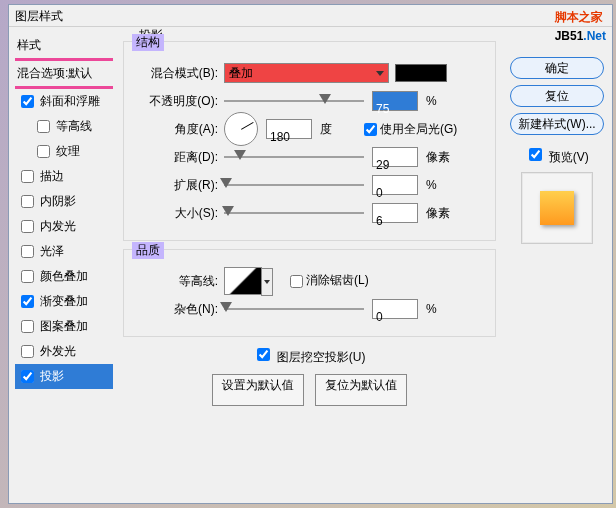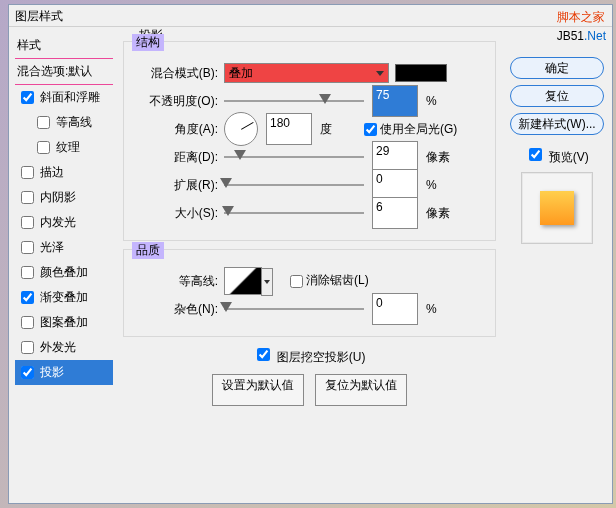--- a/index.html
+++ b/index.html
@@ -1,40 +1,40 @@
 <!DOCTYPE html>
 <html><head>
 <meta charset="utf-8">
 <style>
 *{box-sizing:border-box;font-family:"Microsoft YaHei",Tahoma,sans-serif;font-size:12px}
 body{margin:0;background:linear-gradient(135deg,#b5a8c8 0%,#d4c8a8 100%);width:616px;height:508px;overflow:hidden}
 .dialog{position:absolute;left:8px;top:4px;width:605px;height:500px;background:#f0f0f0;border:1px solid #8a9bb5}
 .titlebar{height:22px;line-height:22px;padding:0 6px;background:#f0f0f0;border-bottom:1px solid #d0d0d0;display:flex;align-items:center}
 .titlebar span{flex:1}
-.watermark{position:absolute;right:6px;top:2px;font-weight:normal;font-size:16px;color:#0066cc}
+.watermark{position:absolute;right:6px;top:2px;font-weight:bold;font-size:16px;color:#0066cc}
 .body{position:absolute;left:0;top:22px;right:0;bottom:0;display:flex}
 .leftpanel{width:108px;padding:6px 4px 4px 6px}
-.leftpanel .hdr{padding:4px 2px;border-bottom:1px solid #ec4899}
+.leftpanel .hdr{padding:4px 2px;border-bottom:3px solid #ec4899}
 .leftpanel .row{display:flex;align-items:center;padding:4px 2px 4px 6px;white-space:nowrap}
 .leftpanel .row.sel{background:#2f7cd6;color:#fff}
 .leftpanel .sub{padding-left:22px}
 .leftpanel input[type=checkbox]{margin:0 6px 0 0}
 .midpanel{flex:1;position:relative;padding:6px 6px 4px 6px}
 .sectitle{position:absolute;left:18px;top:0;background:#f0f0f0;padding:0 4px}
 .fieldset{border:1px solid #d8d8d8;margin-top:8px;padding:14px 10px 10px 10px;position:relative}
 .fs-title{position:absolute;left:8px;top:-8px;background:#c4b5fd;padding:0 4px}
 .frow{display:flex;align-items:center;margin:6px 0;height:22px}
 .flabel{width:90px;text-align:right;padding-right:6px}
 .select{flex:1;height:20px;border:1px solid #888;background:#ef4444;display:flex;align-items:center;padding:0 4px;max-width:165px}
 .select .arrow{margin-left:auto;border-left:4px solid transparent;border-right:4px solid transparent;border-top:5px solid #333}
 .swatch{width:52px;height:18px;background:#000;border:1px solid #666;margin-left:6px}
 .slider{flex:1;height:16px;position:relative;max-width:140px;margin-right:8px}
 .slider .track{position:absolute;left:0;right:0;top:7px;height:2px;background:#a0a0a0}
 .slider .thumb{position:absolute;top:1px;width:0;height:0;border-left:6px solid transparent;border-right:6px solid transparent;border-top:10px solid #666}
-.numbox{width:46px;height:32px;border:1px solid #888;background:#fff;padding:0 3px;line-height:18px}
+.numbox{width:46px;height:20px;border:1px solid #888;background:#fff;padding:8px 3px;line-height:18px}
 .numbox.sel{background:#2f7cd6;color:#fff}
 .unit{margin-left:8px;width:30px}
 .anglewrap{display:flex;align-items:center}
 .angledial{width:34px;height:34px;border:1px solid #888;border-radius:50%;background:#fff;position:relative;margin-right:8px}
 .angledial .hand{position:absolute;left:50%;top:50%;width:14px;height:1px;background:#000;transform-origin:0 0;transform:rotate(-30deg)}
 .contourbox{width:38px;height:28px;border:1px solid #888;background:linear-gradient(135deg,#fff 0%,#fff 48%,#000 52%,#000 100%);position:relative;margin-right:4px}
 .contourbox .btn{position:absolute;right:-12px;top:0;width:12px;height:28px;border:1px solid #888;background:#eee;display:flex;align-items:center;justify-content:center}
 .contourbox .btn .ar{border-left:3px solid transparent;border-right:3px solid transparent;border-top:4px solid #333}
 .btnrow{text-align:center;margin-top:8px}
 .pushbtn{display:inline-block;min-width:92px;height:32px;line-height:20px;border:1px solid #888;background:#f5f5f5;text-align:center;margin:0 4px;padding:0 8px}

